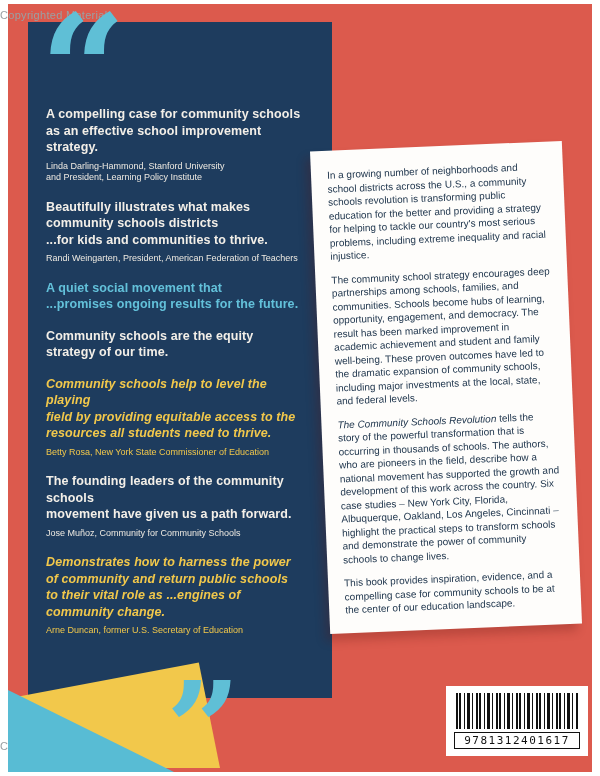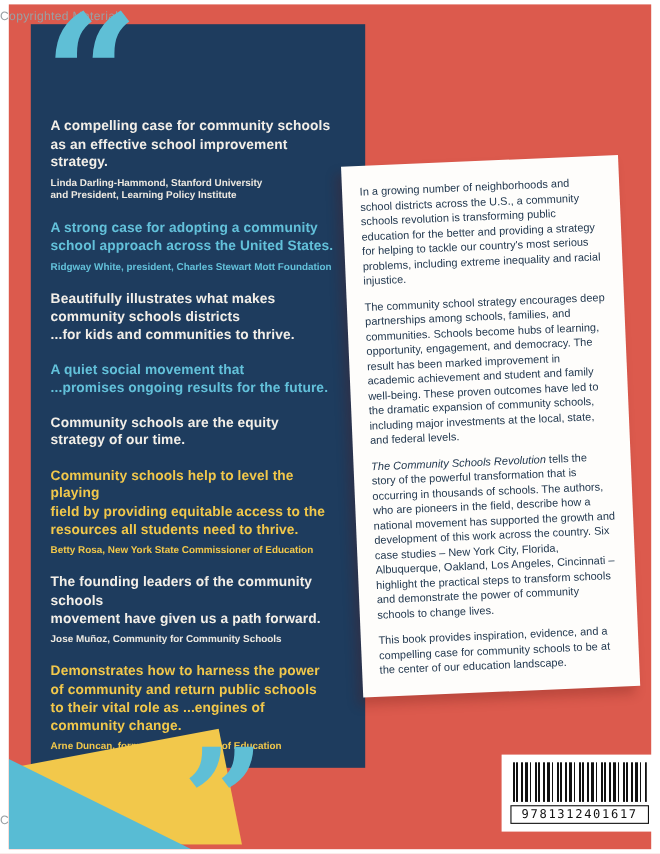--- a/index.html
+++ b/index.html
@@ -32,25 +32,25 @@
     position:absolute;left:-6px;top:-34px;
     font-family:"DejaVu Serif","Liberation Serif",serif;font-weight:bold;
     font-size:150px;line-height:1;color:#5FBFD6;
   }
   .quote{margin-bottom:15px;}
   .q-text{
     font-weight:bold;font-size:12.5px;line-height:1.32;
     white-space:pre-line;margin-bottom:5px;letter-spacing:.1px;
   }
   .q-attr{
-    font-size:9px;line-height:1.28;white-space:pre-line;color:#EDE9E1;font-weight:bold;
+    font-size:9px;line-height:1.28;white-space:pre-line;color:#EDE9E1;
   }
   .q-white .q-text{color:#F3EFE8;}
   .q-teal  .q-text{color:#63C1DA;}
-  .q-yellow .q-text{color:#F2C84B;}
+  .q-yellow .q-text{color:#F2C84B;font-style:italic;}
   .attr-teal{color:#63C1DA !important;}
   .attr-yellow{color:#F2C84B !important;}
 
   
   .yellow-shape{
     position:absolute;left:8px;top:648px;width:212px;height:120px;
     background:#F2C84B;z-index:3;
     clip-path:polygon(0 42%, 90% 12%, 100% 100%, 0 100%);
   }
   .teal-shape{
@@ -76,21 +76,21 @@
     padding:18px 16px 16px 16px;box-sizing:border-box;
   }
   .white-panel p{
     margin:0 0 10px 0;font-size:10px;line-height:1.35;color:#22384F;
   }
   .white-panel p:last-child{margin-bottom:0;}
   .white-panel em{font-style:italic;}
 
   
   .barcode-box{
-    position:absolute;left:456px;top:686px;width:142px;height:70px;
+    position:absolute;left:446px;top:686px;width:142px;height:70px;
     background:#ffffff;z-index:6;
   }
   .barcode-bars{
     margin:7px 10px 0 10px;height:36px;
     background:repeating-linear-gradient(90deg,
       #111 0 2px,#fff 2px 3px,#111 3px 5px,#fff 5px 8px,
       #111 8px 9px,#fff 9px 11px,#111 11px 14px,#fff 14px 16px,
       #111 16px 17px,#fff 17px 20px);
   }
   .barcode-number{
@@ -113,30 +113,26 @@
       <span>“</span>
     </div>
 
     <div class="quote q-white">
       <div class="q-text">A compelling case for community schools
 as an effective school improvement strategy.</div>
       <div class="q-attr">Linda Darling-Hammond, Stanford University
 and President, Learning Policy Institute</div>
     </div>
 
-    <div class="quote q-teal">
-      <div class="q-text">A strong case for adopting a community
-school approach across the United States.</div>
-      <div class="q-attr attr-teal">Ridgway White, president, Charles Stewart Mott Foundation</div>
-    </div>
 
     <div class="quote q-white">
       <div class="q-text">Beautifully illustrates what makes
 community schools districts
 ...for kids and communities to thrive.</div>
+      <div class="q-attr">Randi Weingarten, President, American Federation of Teachers</div>
     </div>
 
     <div class="quote q-teal">
       <div class="q-text">A quiet social movement that
 ...promises ongoing results for the future.</div>
     </div>
 
     <div class="quote q-white">
       <div class="q-text">Community schools are the equity
 strategy of our time.</div>

